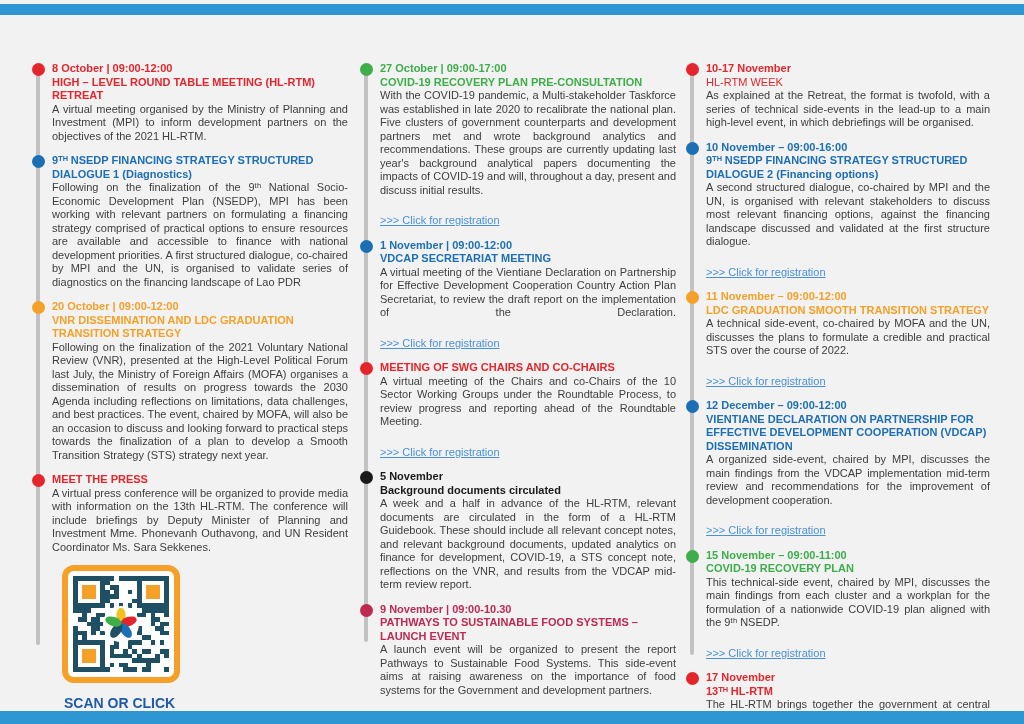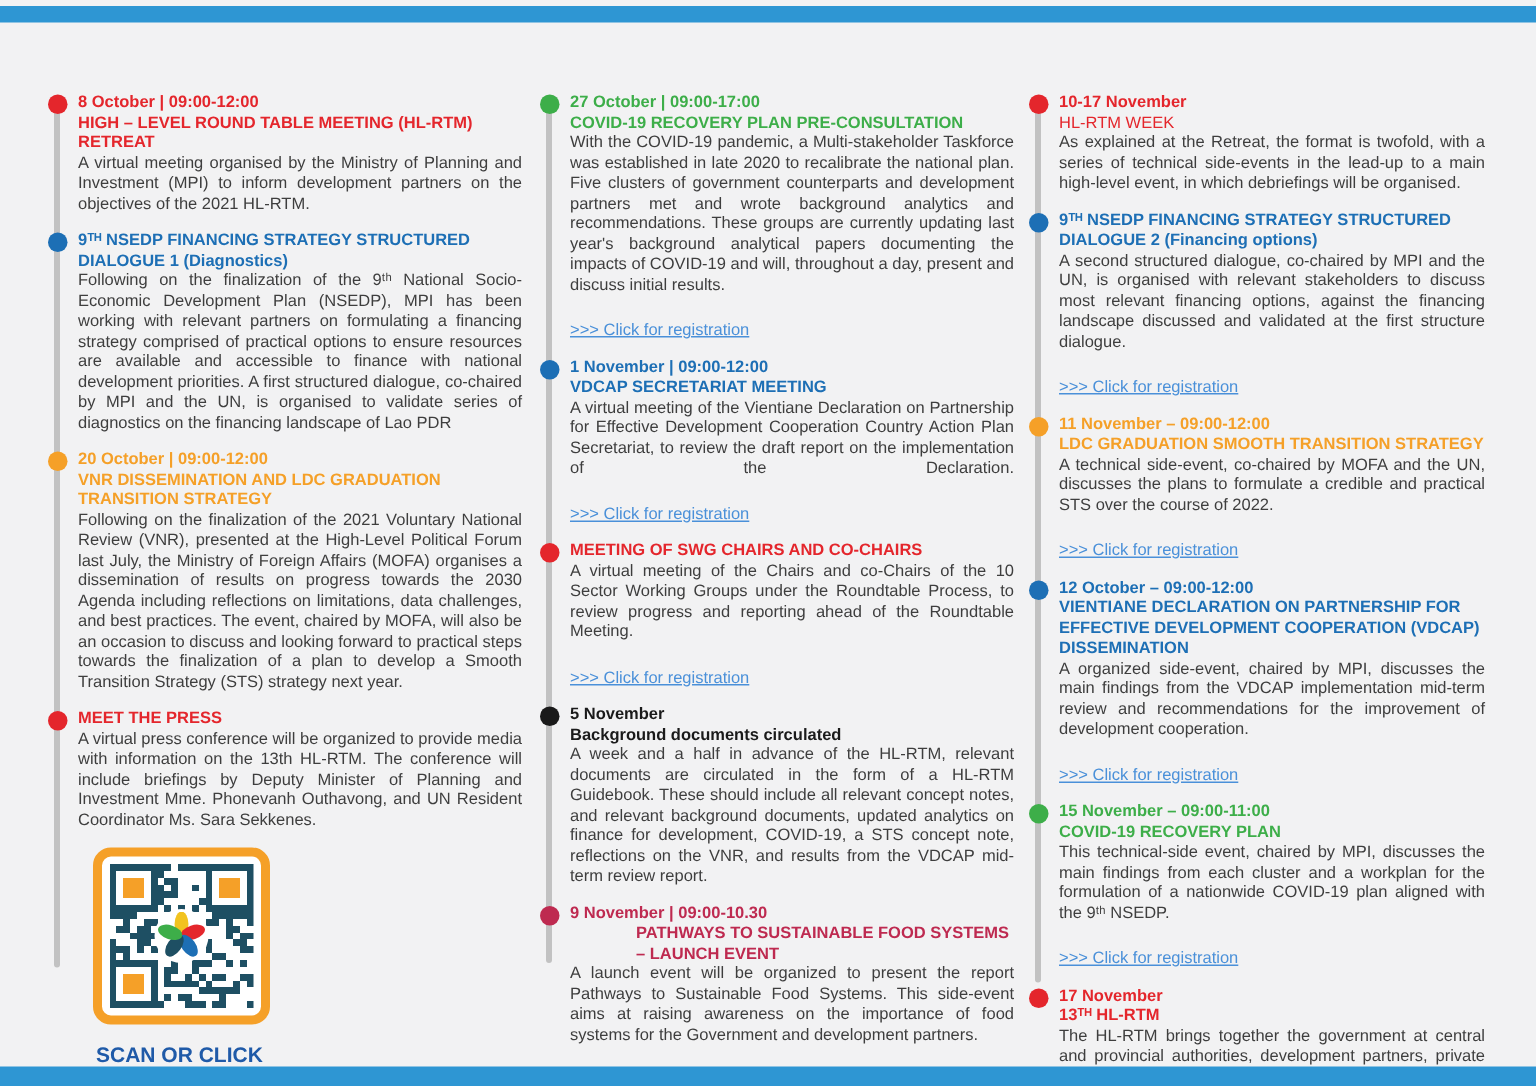--- a/index.html
+++ b/index.html
@@ -259,57 +259,58 @@
     <div class="event">
       <span class="bullet" style="background: rgb(26, 26, 26);"></span>
       <div class="date" style="color: rgb(26, 26, 26);">5 November</div>
       <div class="title" style="color: rgb(26, 26, 26);">Background documents circulated</div>
       <div class="body">A week and a half in advance of the HL-RTM, relevant documents are circulated in the form of a HL-RTM Guidebook. These should include all relevant concept notes, and relevant background documents, updated analytics on finance for development, COVID-19, a STS concept note, reflections on the VNR, and results from the VDCAP mid-term review report.</div>
     </div>
 
     <div class="event">
       <span class="bullet" style="background: rgb(190, 42, 80);"></span>
       <div class="date" style="color: rgb(190, 42, 80);">9 November | 09:00-10.30</div>
-      <div class="title" style="color: rgb(190, 42, 80); margin-left: 44px;">PATHWAYS TO SUSTAINABLE FOOD SYSTEMS – LAUNCH EVENT</div>
+      <div class="title" style="color: rgb(190, 42, 80);">PATHWAYS TO SUSTAINABLE FOOD SYSTEMS – LAUNCH EVENT</div>
       <div class="body">A launch event will be organized to present the report Pathways to Sustainable Food Systems. This side-event aims at raising awareness on the importance of food systems for the Government and development partners.</div>
       <a class="link" href="#" style="color: rgb(74, 144, 217);">&gt;&gt;&gt; Click for registration</a>
     </div>
 
   </div>
 </div>
 
 <div class="col" id="col-3">
   <div class="timeline" style="background: rgb(194, 194, 194);"></div>
   <div class="events">
 
     <div class="event">
       <span class="bullet" style="background: rgb(228, 38, 44);"></span>
       <div class="date" style="color: rgb(228, 38, 44);">10-17 November</div>
       <div class="title regular" style="color: rgb(228, 38, 44);">HL-RTM WEEK</div>
       <div class="body">As explained at the Retreat, the format is twofold, with a series of technical side-events in the lead-up to a main high-level event, in which debriefings will be organised.</div>
     </div>
 
     <div class="event">
       <span class="bullet" style="background: rgb(29, 111, 181);"></span>
+      <div class="date" style="color: rgb(29, 111, 181);">10 November – 09:00-16:00</div>
       <div class="title" style="color: rgb(29, 111, 181);">9ᵀᴴ NSEDP FINANCING STRATEGY STRUCTURED DIALOGUE 2 (Financing options)</div>
       <div class="body">A second structured dialogue, co-chaired by MPI and the UN, is organised with relevant stakeholders to discuss most relevant financing options, against the financing landscape discussed and validated at the first structure dialogue.</div>
       <a class="link" href="#" style="color: rgb(74, 144, 217);">&gt;&gt;&gt; Click for registration</a>
     </div>
 
     <div class="event">
       <span class="bullet" style="background: rgb(245, 160, 40);"></span>
       <div class="date" style="color: rgb(245, 160, 40);">11 November – 09:00-12:00</div>
       <div class="title" style="color: rgb(245, 160, 40);">LDC GRADUATION SMOOTH TRANSITION STRATEGY</div>
       <div class="body">A technical side-event, co-chaired by MOFA and the UN, discusses the plans to formulate a credible and practical STS over the course of 2022.</div>
       <a class="link" href="#" style="color: rgb(74, 144, 217);">&gt;&gt;&gt; Click for registration</a>
     </div>
 
     <div class="event">
       <span class="bullet" style="background: rgb(29, 111, 181);"></span>
-      <div class="date" style="color: rgb(29, 111, 181);">12 October – 09:00-12:00</div>
+      <div class="date" style="color: rgb(29, 111, 181);">12 December – 09:00-12:00</div>
       <div class="title" style="color: rgb(29, 111, 181);">VIENTIANE DECLARATION ON PARTNERSHIP FOR EFFECTIVE DEVELOPMENT COOPERATION  (VDCAP) DISSEMINATION</div>
       <div class="body">A organized side-event, chaired by MPI, discusses the main findings from the VDCAP implementation mid-term review and recommendations for the improvement of development cooperation.</div>
       <a class="link" href="#" style="color: rgb(74, 144, 217);">&gt;&gt;&gt; Click for registration</a>
     </div>
 
     <div class="event">
       <span class="bullet" style="background: rgb(61, 174, 73);"></span>
       <div class="date" style="color: rgb(61, 174, 73);">15 November – 09:00-11:00</div>
       <div class="title" style="color: rgb(61, 174, 73);">COVID-19 RECOVERY PLAN</div>
       <div class="body">This technical-side event, chaired by MPI, discusses the main findings from each cluster and a workplan for the formulation of a nationwide COVID-19 plan aligned with the 9ᵗʰ NSEDP.</div>

